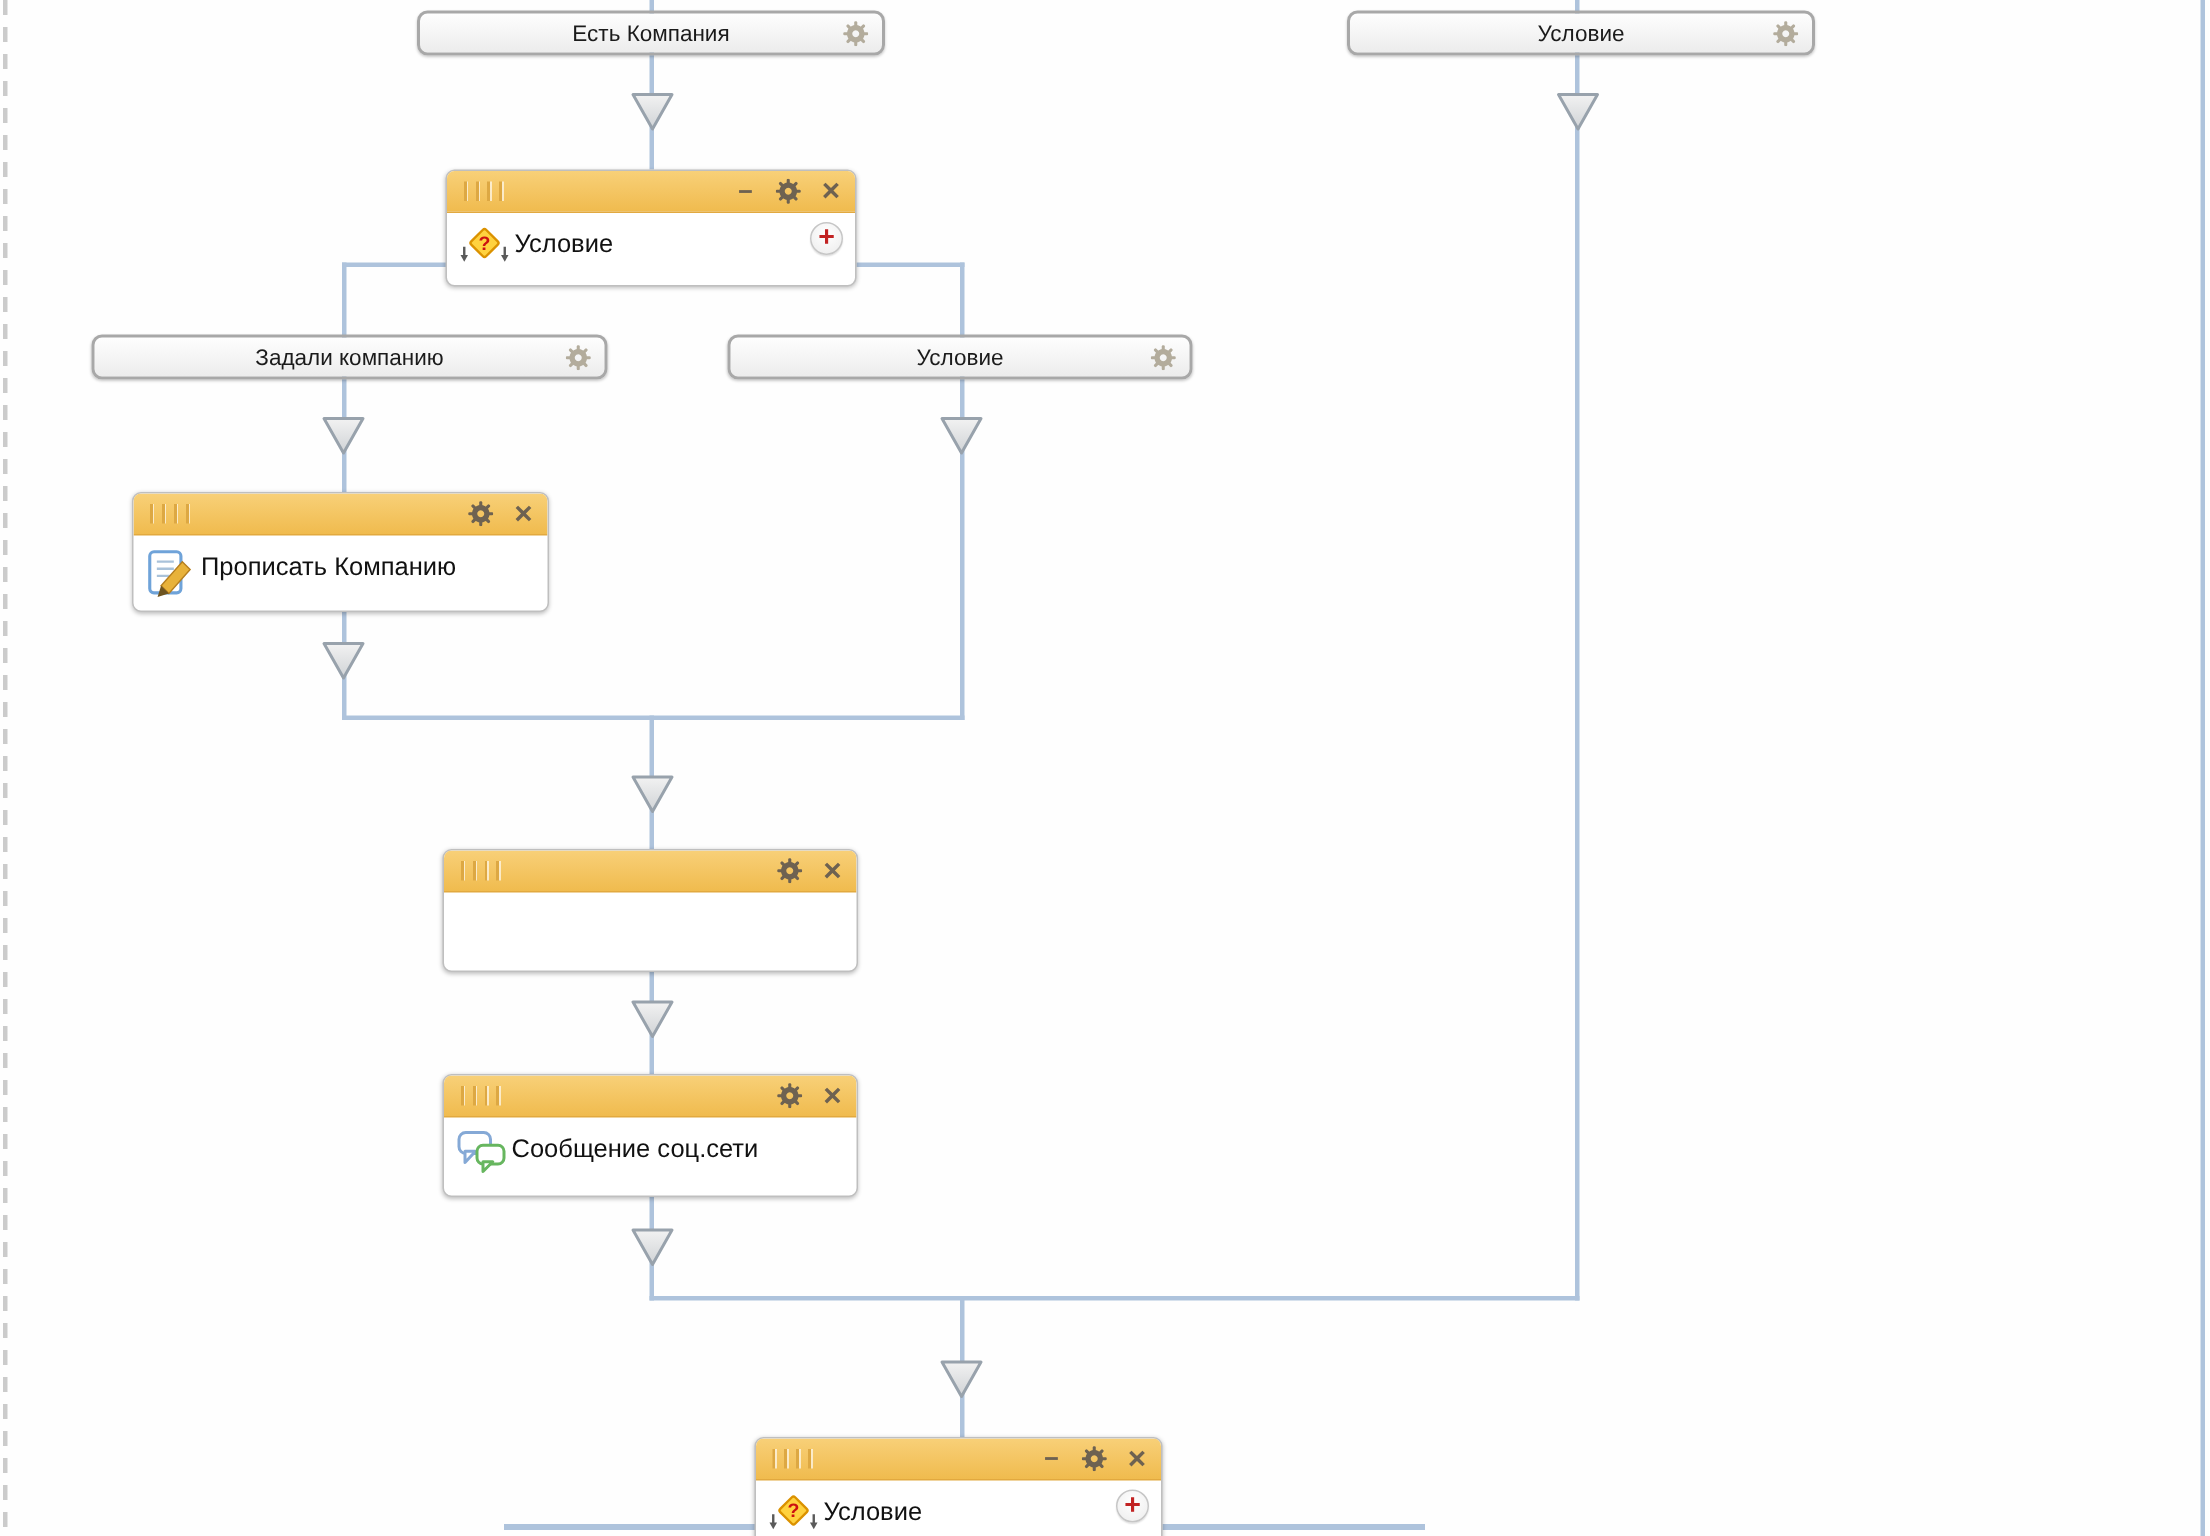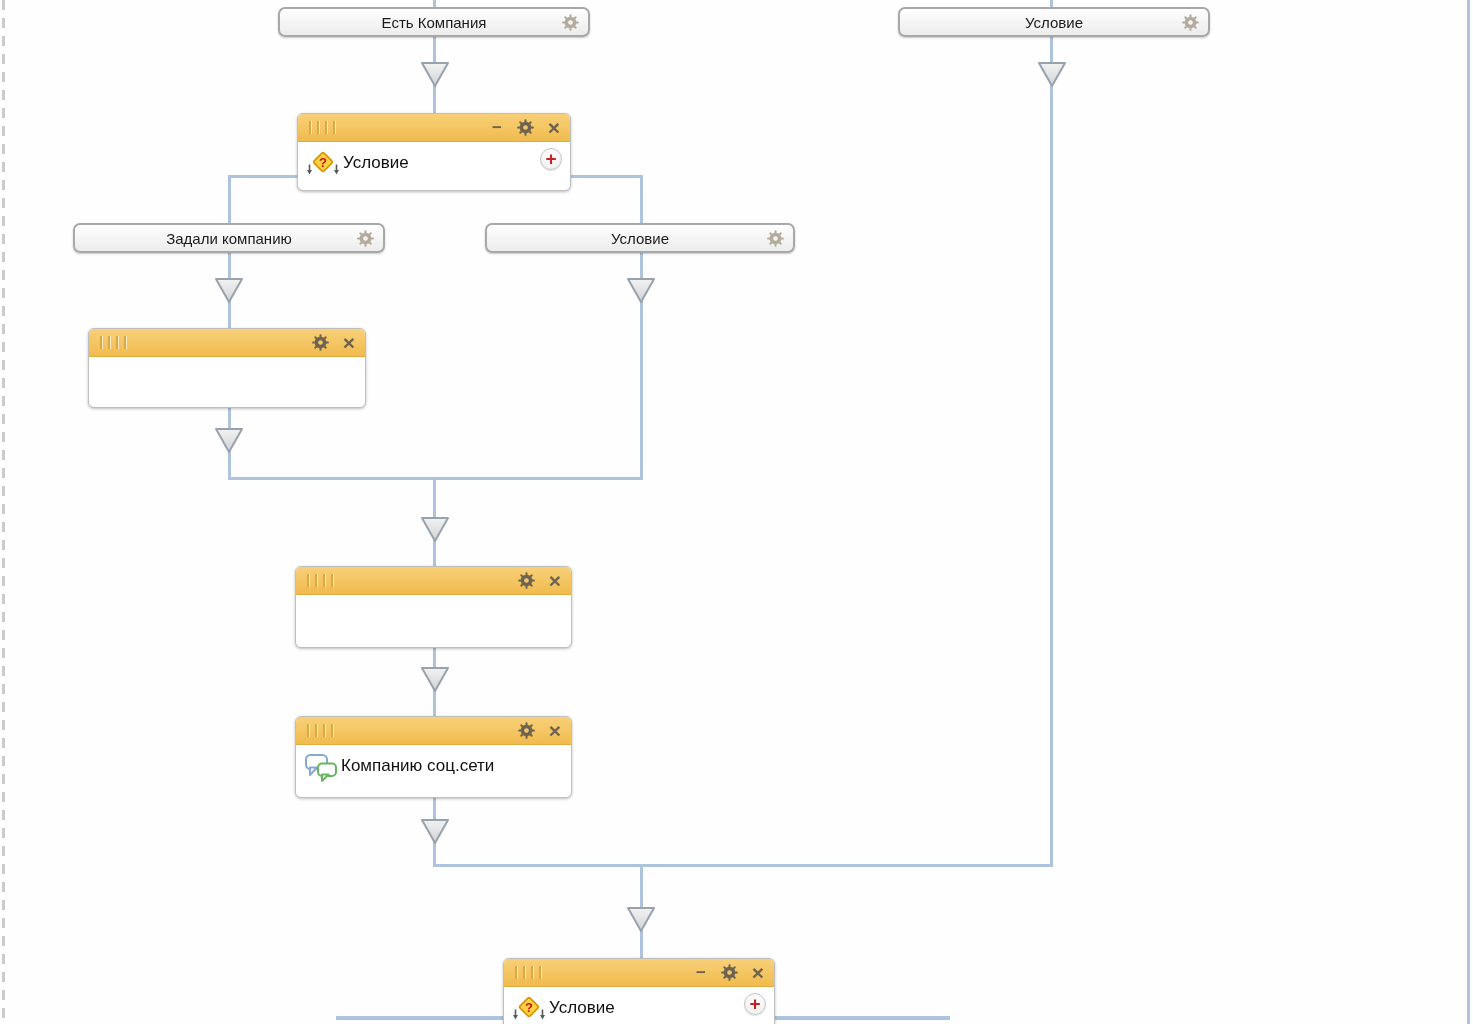--- a/index.html
+++ b/index.html
@@ -181,21 +181,21 @@
     <svg class="gear-right gear-label-fill">
         <use href="#icon-gear"></use>
       </svg>
   </div>
   <div class="rule-label" style="left:898px;top:7px;width:312px">
     <span>Условие</span>
     <svg class="gear-right gear-label-fill">
         <use href="#icon-gear"></use>
       </svg>
   </div>
-  <div class="rule-label" style="left:73px;top:223px;width:312px">
+  <div class="rule-label" style="left:61px;top:223px;width:344px">
     <span>Задали компанию</span>
     <svg class="gear-right gear-label-fill">
         <use href="#icon-gear"></use>
       </svg>
   </div>
   <div class="rule-label" style="left:485px;top:223px;width:310px">
     <span>Условие</span>
     <svg class="gear-right gear-label-fill">
         <use href="#icon-gear"></use>
       </svg>
@@ -224,20 +224,26 @@
   <div class="node" style="left:88px;top:328px;width:278px;height:80px">
     <div class="titlebar">
       <div class="grip"></div>
       <div class="tb-icons">
         <svg class="tb-gear gear-header-fill">
             <use href="#icon-gear"></use>
           </svg>
         <span class="tb-btn tb-close">×</span>
       </div>
     </div>
+    <div class="node-body">
+      <svg class="big-icon">
+          <use href="#icon-doc"></use>
+        </svg>
+      <span class="ntitle">Прописать Компанию</span>
+    </div>
   </div>
 
   <div class="node" style="left:295px;top:566px;width:277px;height:82px">
     <div class="titlebar">
       <div class="grip"></div>
       <div class="tb-icons">
         <svg class="tb-gear gear-header-fill">
             <use href="#icon-gear"></use>
           </svg>
         <span class="tb-btn tb-close">×</span>
@@ -252,21 +258,21 @@
         <svg class="tb-gear gear-header-fill">
             <use href="#icon-gear"></use>
           </svg>
         <span class="tb-btn tb-close">×</span>
       </div>
     </div>
     <div class="node-body">
       <svg class="big-icon" style="height:30px">
           <use href="#icon-chat"></use>
         </svg>
-      <span class="ntitle">Компанию соц.сети</span>
+      <span class="ntitle">Сообщение соц.сети</span>
     </div>
   </div>
 
   <div class="node" style="left:503px;top:958px;width:272px;height:80px">
     <div class="titlebar">
       <div class="grip"></div>
       <div class="tb-icons">
         <span class="tb-btn tb-min">−</span>
         <svg class="tb-gear gear-header-fill">
             <use href="#icon-gear"></use>

